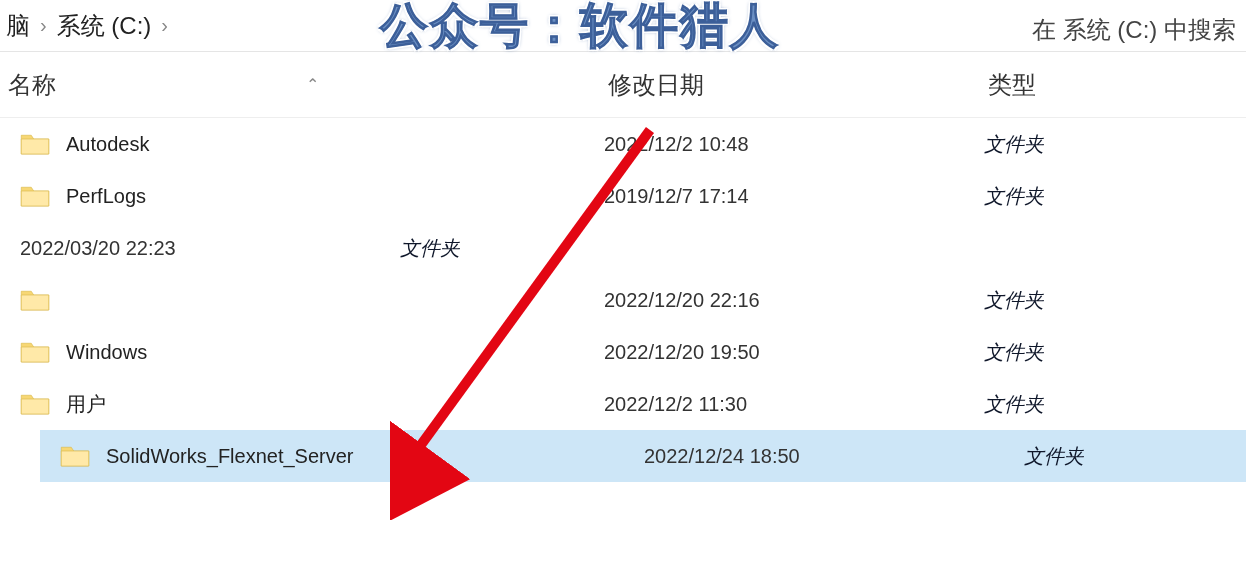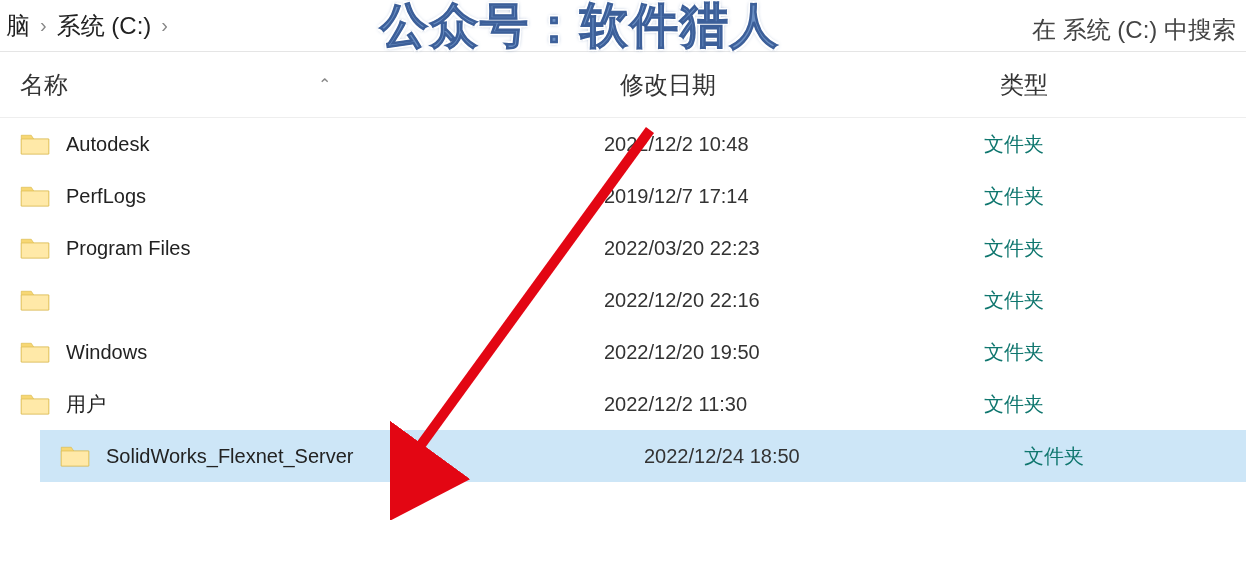--- a/index.html
+++ b/index.html
@@ -58,21 +58,21 @@
     letter-spacing: 2px;
     z-index: 5;
   }
   .columns-header {
     display: flex;
     align-items: center;
     height: 66px;
     border-bottom: 1px solid #eee;
     font-size: 24px;
     color: #333;
-    padding-left: 20px;
+    padding-left: 8px;
   }
   .col-name { width: 600px; display:flex; align-items:center; }
   .col-date { width: 380px; }
   .col-type { flex: 1; }
   .sort-caret {
     margin-left: 250px;
     color: #888;
     font-size: 16px;
   }
   .file-list { }
@@ -89,21 +89,21 @@
     margin-left: 40px;
   }
   .folder-icon {
     width: 30px;
     height: 26px;
     margin-right: 16px;
     flex-shrink: 0;
   }
   .cell-name { width: 584px; display:flex; align-items:center; }
   .cell-date { width: 380px; color:#333; }
-  .cell-type { flex:1; color:#0f766e; }
+  .cell-type { flex:1; color:#0f172a;font-style:italic; }
   .arrow-overlay {
     position: absolute;
     top: 120px;
     left: 390px;
     pointer-events: none;
     z-index: 10;
   }
 </style>
 </head>
 <body>
@@ -148,27 +148,20 @@
       <svg class="folder-icon" viewBox="0 0 24 20">
   <path d="M1 3 L1 18 L23 18 L23 6 L11 6 L9 3 Z" fill="#f7d774" stroke="#d9b84a" stroke-width="0.5"></path>
   <path d="M1 6 L23 6 L23 18 L1 18 Z" fill="#ffe9a8" stroke="#d9b84a" stroke-width="0.5"></path>
 </svg>
       <span>PerfLogs</span>
     </div>
     <div class="cell-date">2019/12/7 17:14</div>
     <div class="cell-type">文件夹</div>
   </div>
     <div class="file-row">
-    <div class="cell-name">
-      <svg class="folder-icon" viewBox="0 0 24 20">
-  <path d="M1 3 L1 18 L23 18 L23 6 L11 6 L9 3 Z" fill="#f7d774" stroke="#d9b84a" stroke-width="0.5"></path>
-  <path d="M1 6 L23 6 L23 18 L1 18 Z" fill="#ffe9a8" stroke="#d9b84a" stroke-width="0.5"></path>
-</svg>
-      <span>Program Files</span>
-    </div>
     <div class="cell-date">2022/03/20 22:23</div>
     <div class="cell-type">文件夹</div>
   </div>
     <div class="file-row">
     <div class="cell-name">
       <svg class="folder-icon" viewBox="0 0 24 20">
   <path d="M1 3 L1 18 L23 18 L23 6 L11 6 L9 3 Z" fill="#f7d774" stroke="#d9b84a" stroke-width="0.5"></path>
   <path d="M1 6 L23 6 L23 18 L1 18 Z" fill="#ffe9a8" stroke="#d9b84a" stroke-width="0.5"></path>
 </svg>
     </div>

